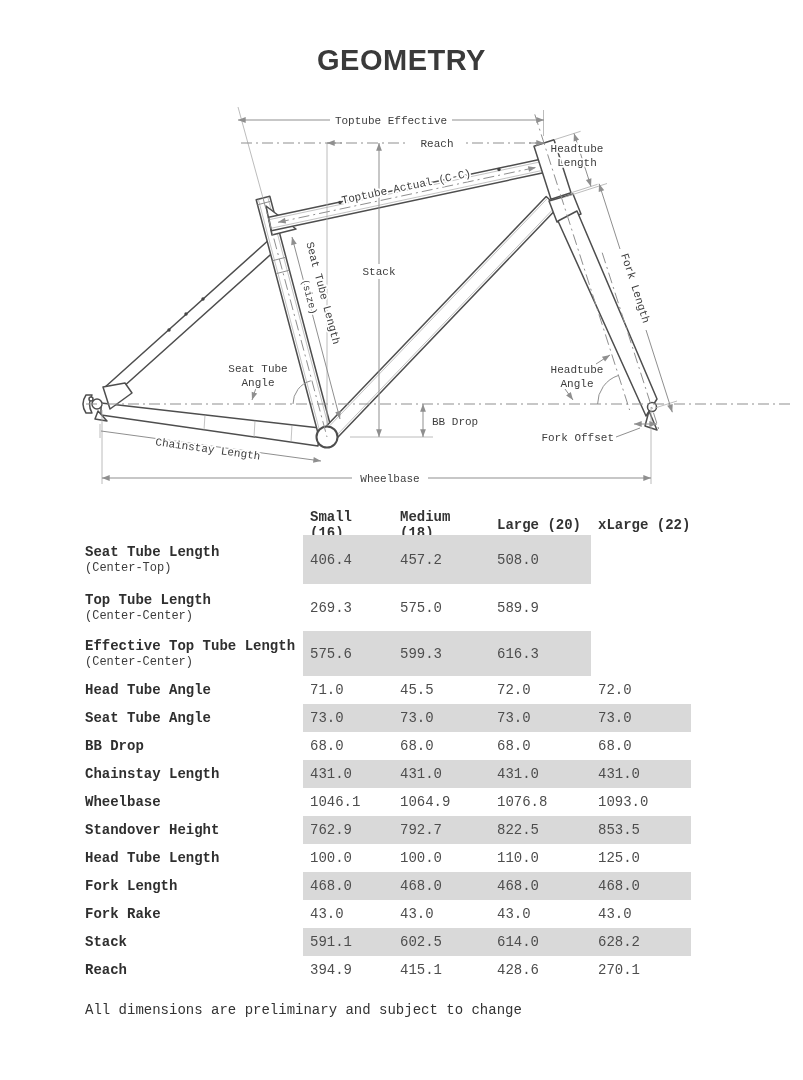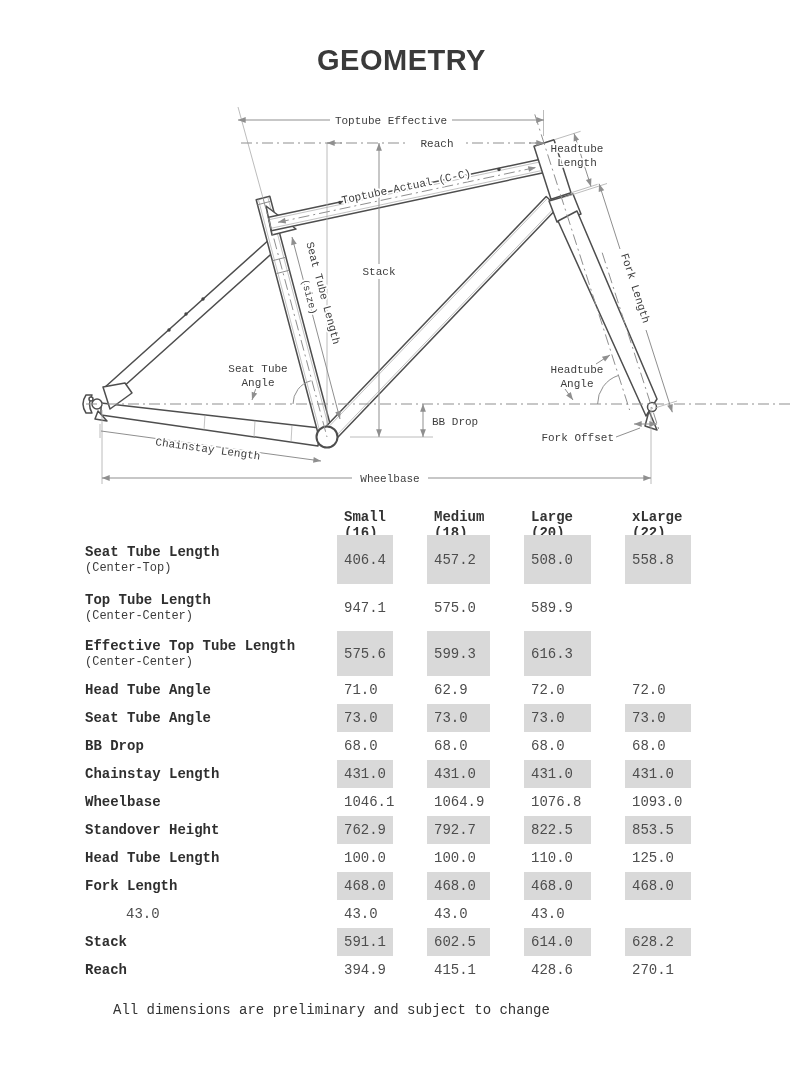--- a/index.html
+++ b/index.html
@@ -23,24 +23,24 @@
   .thead,.trow{display:grid;grid-template-columns:218px 90px 97px 101px 100px;}
   .thead{height:26px;align-items:center;font-weight:700;color:#333;}
   .trow{min-height:28px;}
   .trow.tall1{min-height:49px;}
   .trow.tall2{min-height:47px;}
   .trow.tall3{min-height:45px;}
   .cell{display:flex;align-items:center;}
   .label-cell{flex-direction:column;align-items:flex-start;justify-content:center;
               font-weight:700;color:#2f2f2f;line-height:1.3;}
   .sub{font-weight:400;font-size:12px;color:#3c3c3c;}
-  .val{padding-left:7px;color:#4d4d4d;font-size:14px;margin-left:34px;}
+  .val{padding-left:7px;color:#4d4d4d;font-size:14px;}
   .thead .val{color:#333;font-size:14px;}
   #tbody .trow:nth-child(odd) .val{background:#d9d9d9;}
-  #footer{position:absolute;left:85px;top:1002px;font-size:14px;color:#333;margin-left:28px;}
+  #footer{position:absolute;left:85px;top:1002px;font-size:14px;color:#333;}
 </style>
 </head>
 <body>
 
 <div id="page">
 
   <div id="title">GEOMETRY</div>
 
   <svg id="diagram" viewBox="78 95 725 400" xmlns="http://www.w3.org/2000/svg">
     <defs>
@@ -179,49 +179,48 @@
     <div id="tbody">
 
       <div class="trow tall1">
         <div class="cell label-cell">
           <span>Seat Tube Length</span>
           <span class="sub">(Center-Top)</span>
         </div>
         <div class="cell val">406.4</div>
         <div class="cell val">457.2</div>
         <div class="cell val">508.0</div>
-        <div class="cell val">558.8</div>
       </div>
 
       <div class="trow tall2">
         <div class="cell label-cell">
           <span>Top Tube Length</span>
           <span class="sub">(Center-Center)</span>
         </div>
-        <div class="cell val">947.1</div>
+        <div class="cell val">269.3</div>
         <div class="cell val">575.0</div>
         <div class="cell val">589.9</div>
       </div>
 
       <div class="trow tall3">
         <div class="cell label-cell">
           <span>Effective Top Tube Length</span>
           <span class="sub">(Center-Center)</span>
         </div>
         <div class="cell val">575.6</div>
         <div class="cell val">599.3</div>
         <div class="cell val">616.3</div>
       </div>
 
       <div class="trow">
         <div class="cell label-cell">
             <span>Head Tube Angle</span>
           </div>
         <div class="cell val">71.0</div>
-        <div class="cell val">62.9</div>
+        <div class="cell val">45.5</div>
         <div class="cell val">72.0</div>
         <div class="cell val">72.0</div>
       </div>
 
       <div class="trow">
         <div class="cell label-cell">
             <span>Seat Tube Angle</span>
           </div>
         <div class="cell val">73.0</div>
         <div class="cell val">73.0</div>
@@ -283,20 +282,23 @@
         <div class="cell label-cell">
             <span>Fork Length</span>
           </div>
         <div class="cell val">468.0</div>
         <div class="cell val">468.0</div>
         <div class="cell val">468.0</div>
         <div class="cell val">468.0</div>
       </div>
 
       <div class="trow">
+        <div class="cell label-cell">
+            <span>Fork Rake</span>
+          </div>
         <div class="cell val">43.0</div>
         <div class="cell val">43.0</div>
         <div class="cell val">43.0</div>
         <div class="cell val">43.0</div>
       </div>
 
       <div class="trow">
         <div class="cell label-cell">
             <span>Stack</span>
           </div>

